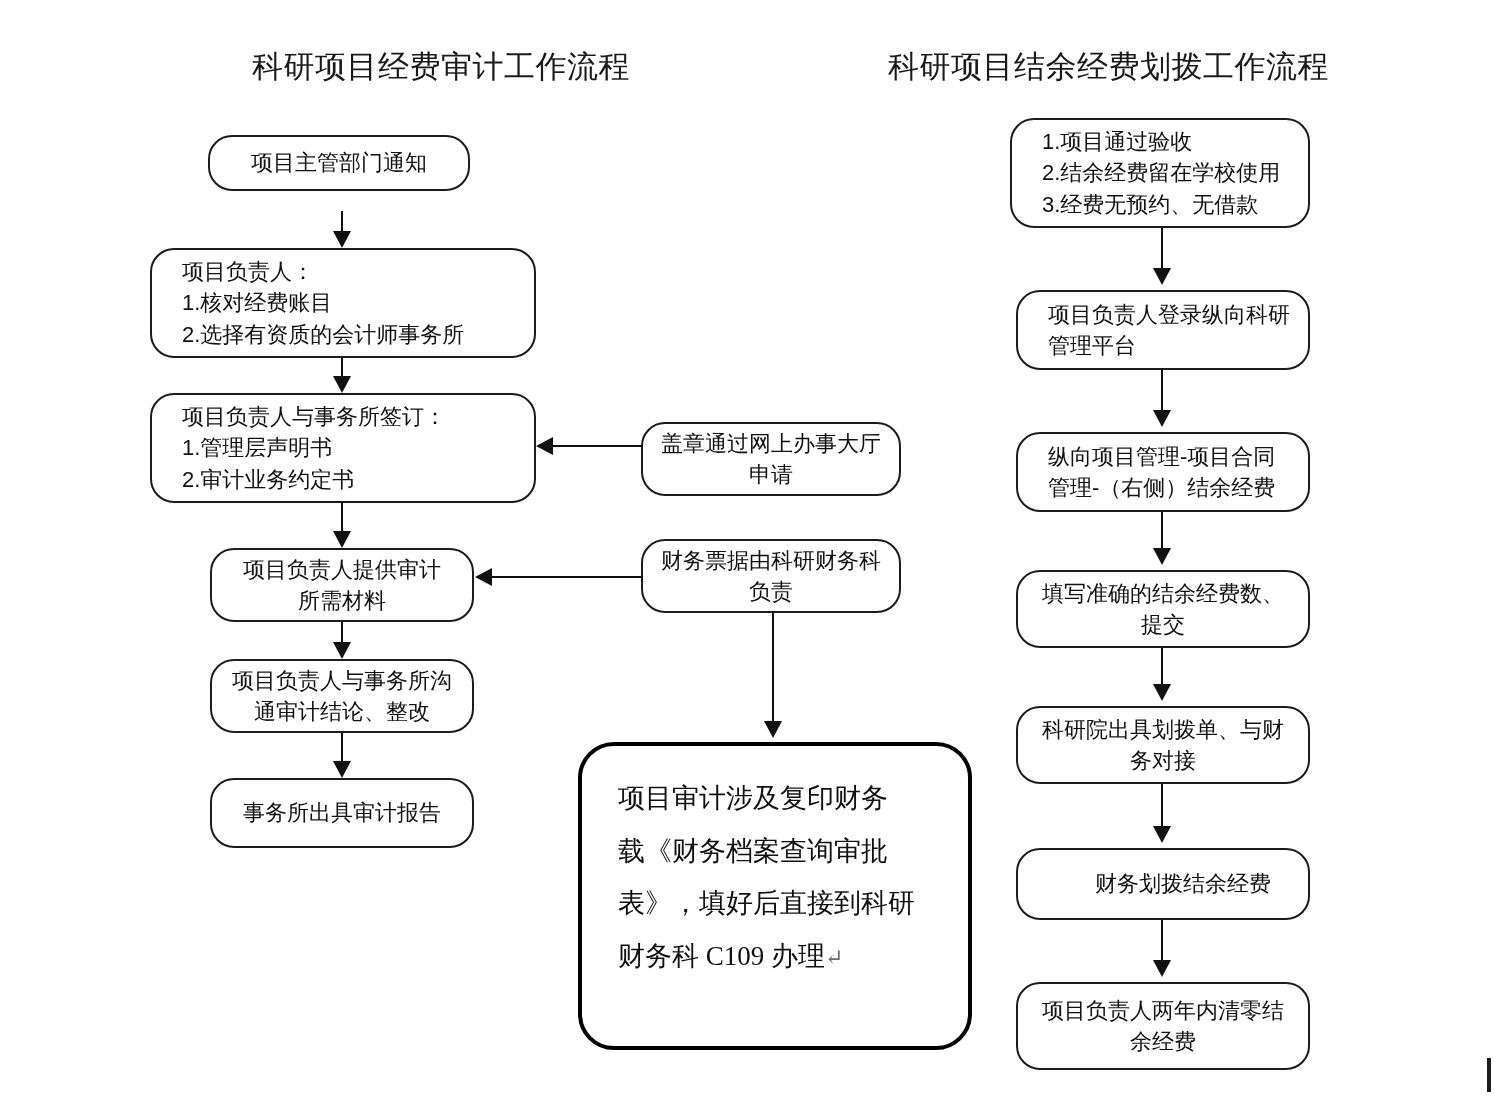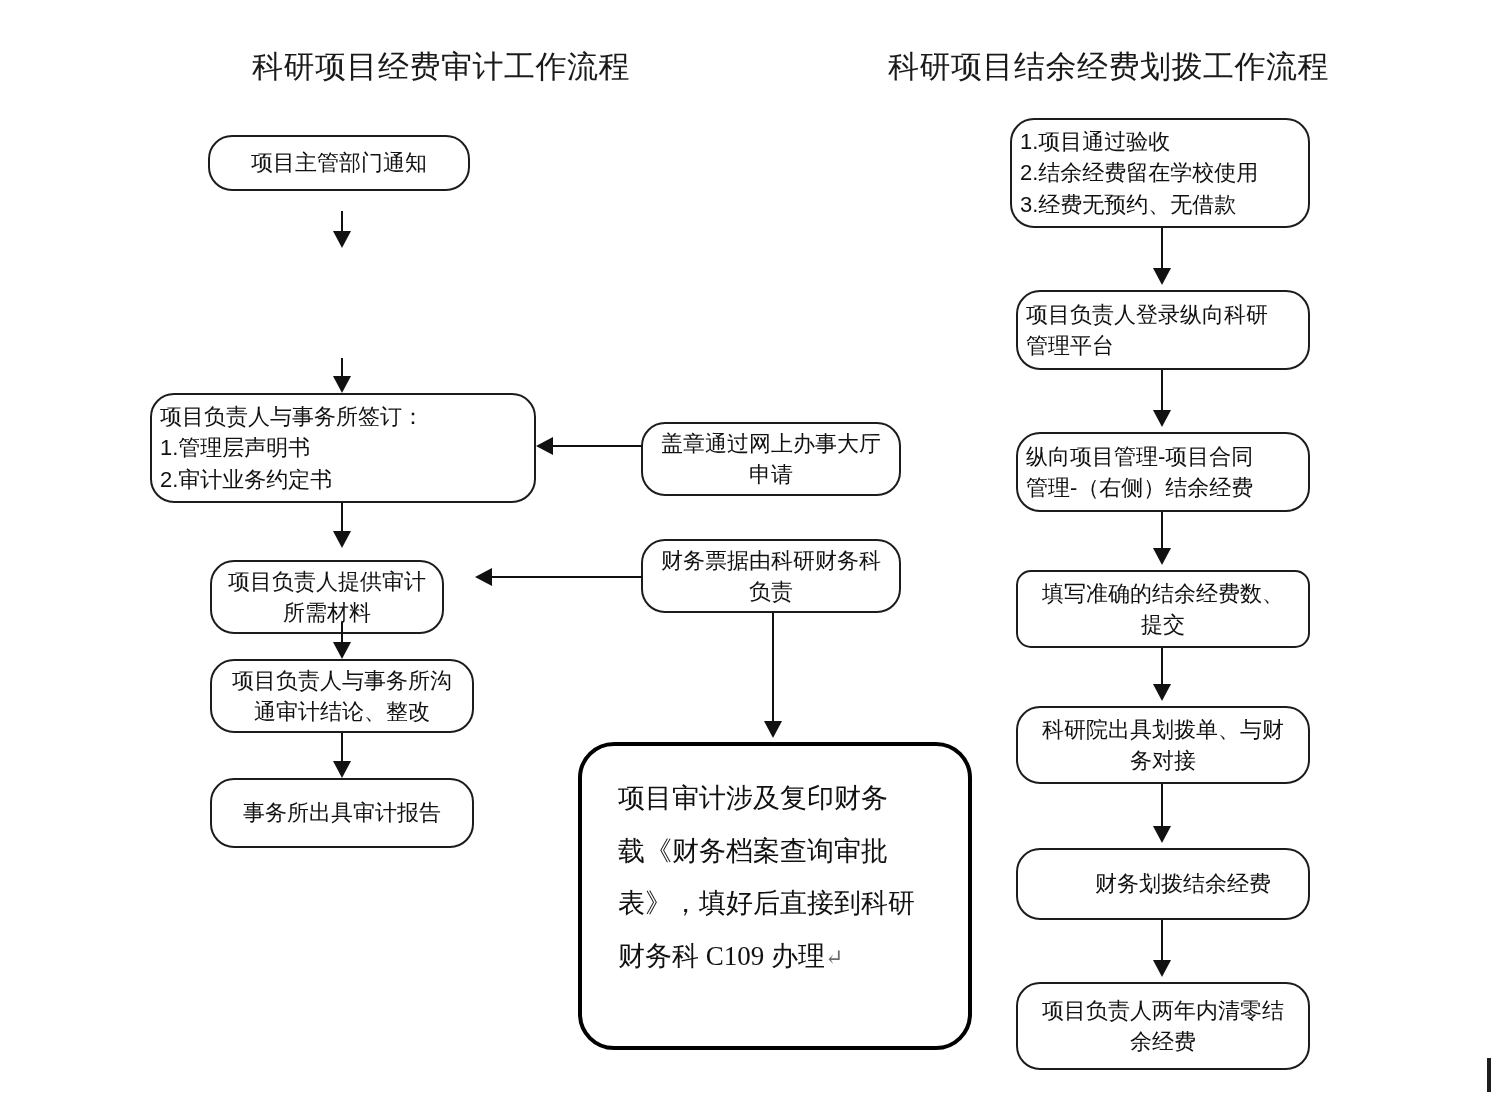--- a/index.html
+++ b/index.html
@@ -37,21 +37,21 @@
     background: #ffffff;
     display: flex;
     flex-direction: column;
     justify-content: center;
     font-size: 22px;
     line-height: 1.42;
     color: #111111;
   }
   .node .ln { white-space: nowrap; }
   .node.center { align-items: center; text-align: center; }
-  .node.left   { align-items: flex-start; text-align: left; padding-left: 8px; }
+  .node.left   { align-items: flex-start; text-align: left; padding-left: 30px; }
 
   .note {
     position: absolute;
     box-sizing: border-box;
     border: 4.2px solid #000000;
     border-radius: 36px;
     background: #ffffff;
     font-family: "Liberation Serif", "DejaVu Serif", serif;
     font-size: 27px;
     line-height: 1.95;
@@ -98,28 +98,33 @@
 
 <div id="page">
 
   <div class="title" id="title-left">科研项目经费审计工作流程</div>
   <div class="title" id="title-right">科研项目结余经费划拨工作流程</div>
 
   <div class="node center" style="left:208px; top:135px; width:262px; height:56px;">
     <div class="ln">项目主管部门通知</div>
   </div>
 
+  <div class="node left" style="left:150px; top:248px; width:386px; height:110px;">
+    <div class="ln">项目负责人：</div>
+    <div class="ln">1.核对经费账目</div>
+    <div class="ln">2.选择有资质的会计师事务所</div>
+  </div>
 
   <div class="node left" style="left:150px; top:393px; width:386px; height:110px;">
     <div class="ln">项目负责人与事务所签订：</div>
     <div class="ln">1.管理层声明书</div>
     <div class="ln">2.审计业务约定书</div>
   </div>
 
-  <div class="node center" style="left:210px; top:560px; width:234px; height:74px;">
+  <div class="node center" style="left:210px; top:548px; width:264px; height:74px;">
     <div class="ln">项目负责人提供审计</div>
     <div class="ln">所需材料</div>
   </div>
 
   <div class="node center" style="left:210px; top:659px; width:264px; height:74px;">
     <div class="ln">项目负责人与事务所沟</div>
     <div class="ln">通审计结论、整改</div>
   </div>
 
   <div class="node center" style="left:210px; top:778px; width:264px; height:70px;">
@@ -154,21 +159,21 @@
   <div class="node left" style="left:1016px; top:290px; width:294px; height:80px;">
     <div class="ln">项目负责人登录纵向科研</div>
     <div class="ln">管理平台</div>
   </div>
 
   <div class="node left" style="left:1016px; top:432px; width:294px; height:80px;">
     <div class="ln">纵向项目管理-项目合同</div>
     <div class="ln">管理-（右侧）结余经费</div>
   </div>
 
-  <div class="node center" style="left:1016px; top:570px; width:294px; height:78px;border-radius:15px;">
+  <div class="node center" style="left:1016px; top:570px; width:294px; height:78px;">
     <div class="ln">填写准确的结余经费数、</div>
     <div class="ln">提交</div>
   </div>
 
   <div class="node center" style="left:1016px; top:706px; width:294px; height:78px;">
     <div class="ln">科研院出具划拨单、与财</div>
     <div class="ln">务对接</div>
   </div>
 
   <div class="node center" style="left:1016px; top:848px; width:294px; height:72px;padding-left:40px;">

